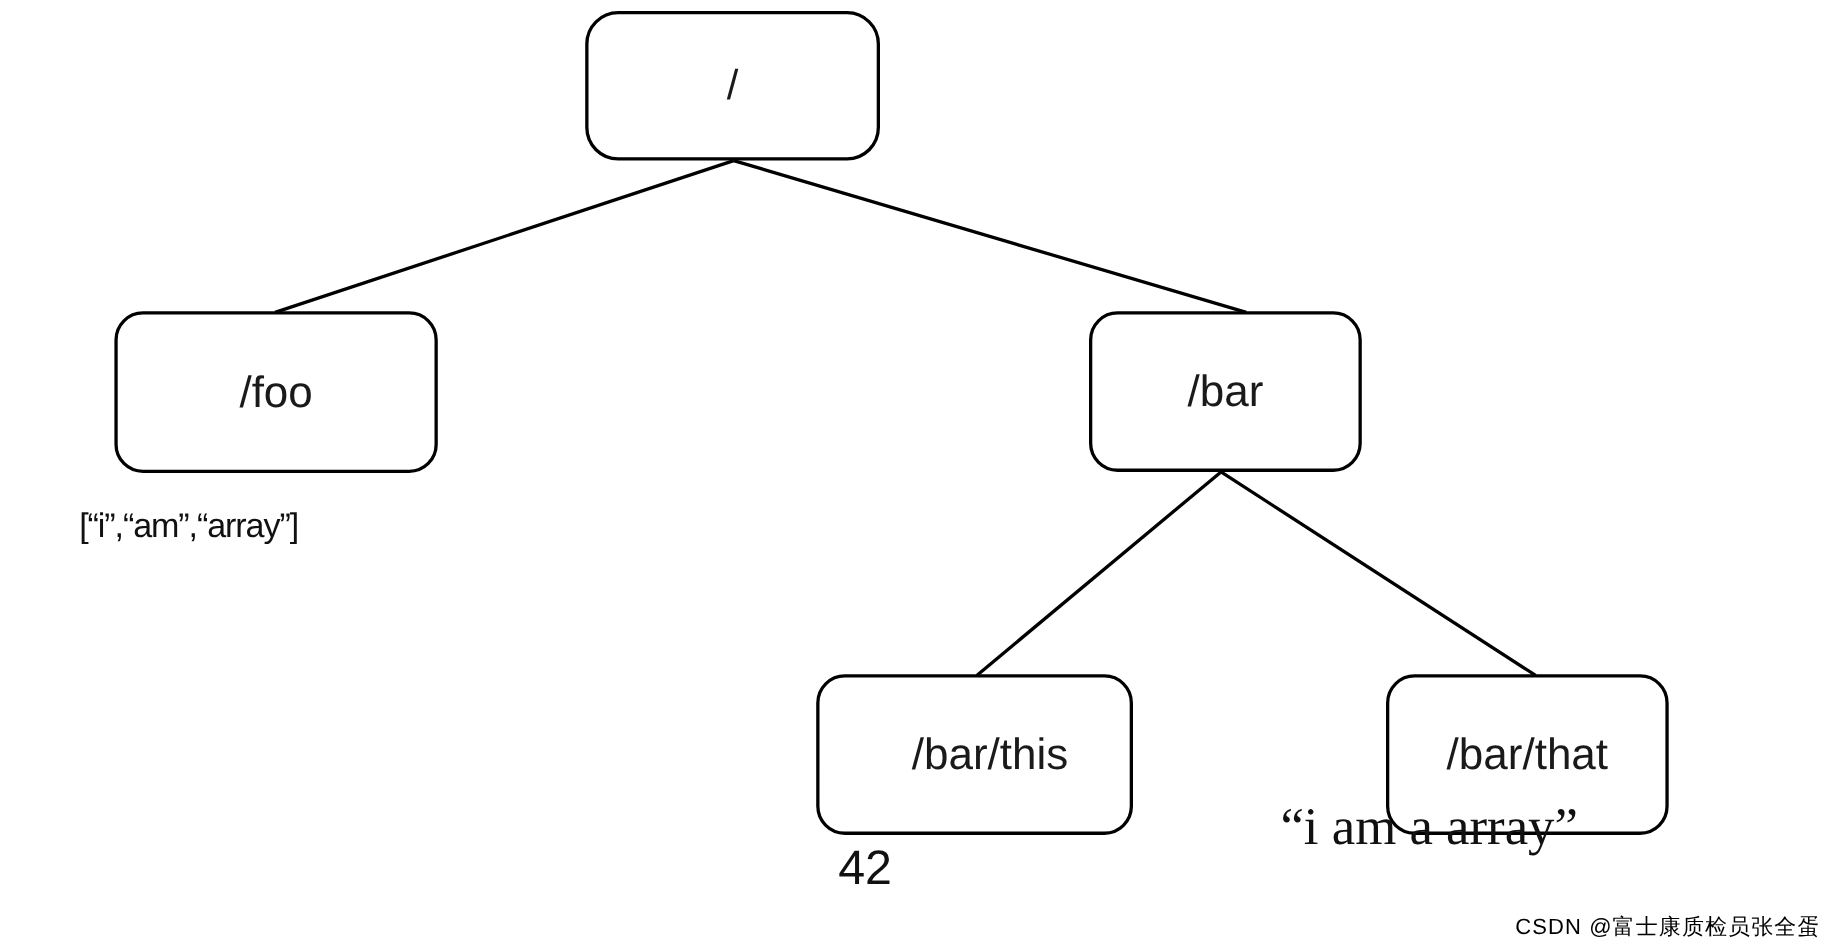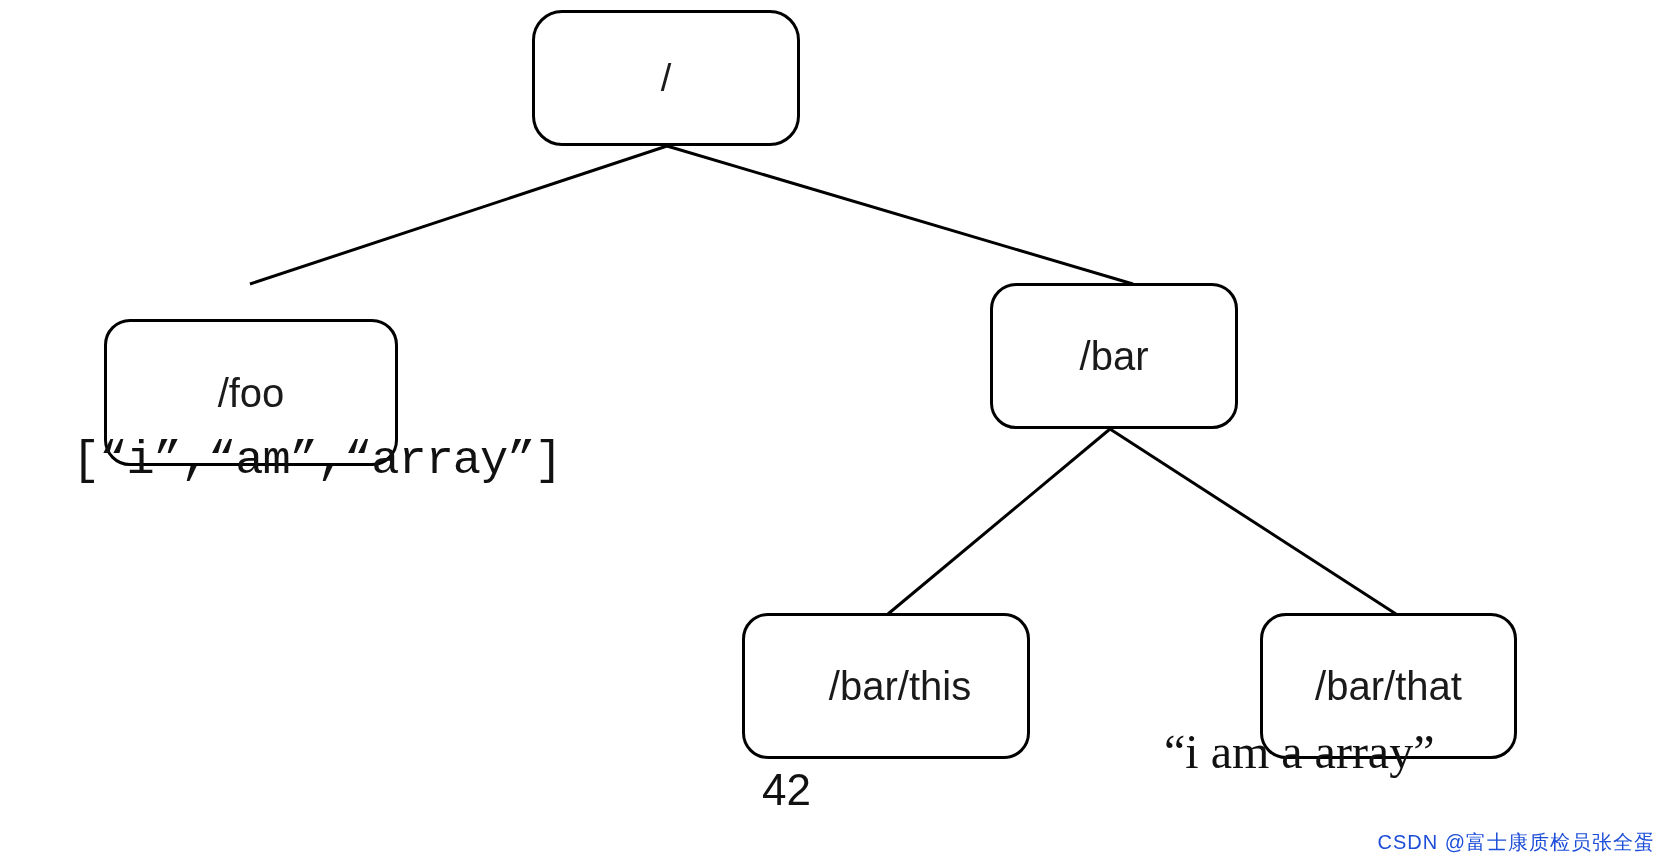--- a/index.html
+++ b/index.html
@@ -37,37 +37,37 @@
     font-family: "Liberation Sans", sans-serif;
     font-weight: 400;
   }
   .node-label {
     font-size: 40px;
     line-height: 1;
     letter-spacing: 0px;
     color: #1a1a1a;
   }
   .node-root        { left: 532px; top: 10px;  width: 268px; height: 136px; border-radius: 30px; }
-  .node-foo         { left: 104px; top: 283px; width: 294px; height: 147px; margin-top: 36px; }
+  .node-foo         { left: 104px; top: 283px; width: 294px; height: 147px; }
   .node-bar         { left: 990px; top: 283px; width: 248px; height: 146px; }
   .node-barthis     { left: 742px; top: 613px; width: 288px; height: 146px; padding-left: 28px; }
   .node-barthat     { left: 1260px; top: 613px; width: 257px; height: 146px; }
 
   .node-root .node-label { font-size: 38px; }
 
   .annotation {
     position: absolute;
     color: #111111;
     white-space: nowrap;
   }
   .ann-array {
     left: 72px;
-    top: 437px;
-    font-family: Liberation Mono, monospace;
-    font-size: 47px;
+    top: 462px;
+    font-family: Liberation Sans, sans-serif;
+    font-size: 31px;
     line-height: 1;
     letter-spacing: -1px;
   }
   .ann-number {
     left: 762px;
     top: 768px;
     font-family: "Liberation Sans", sans-serif;
     font-size: 44px;
     line-height: 1;
   }
@@ -78,21 +78,21 @@
     font-size: 48px;
     line-height: 1;
   }
 
   .watermark {
     position: absolute;
     right: 16px;
     bottom: 8px;
     font-family: "Liberation Sans", sans-serif;
     font-size: 20px;
-    color: #1d4ed8;
+    color: #000000;
     letter-spacing: 1px;
     white-space: nowrap;
     user-select: none;
   }
 </style>
 </head>
 <body>
 
 <div id="canvas">
 

